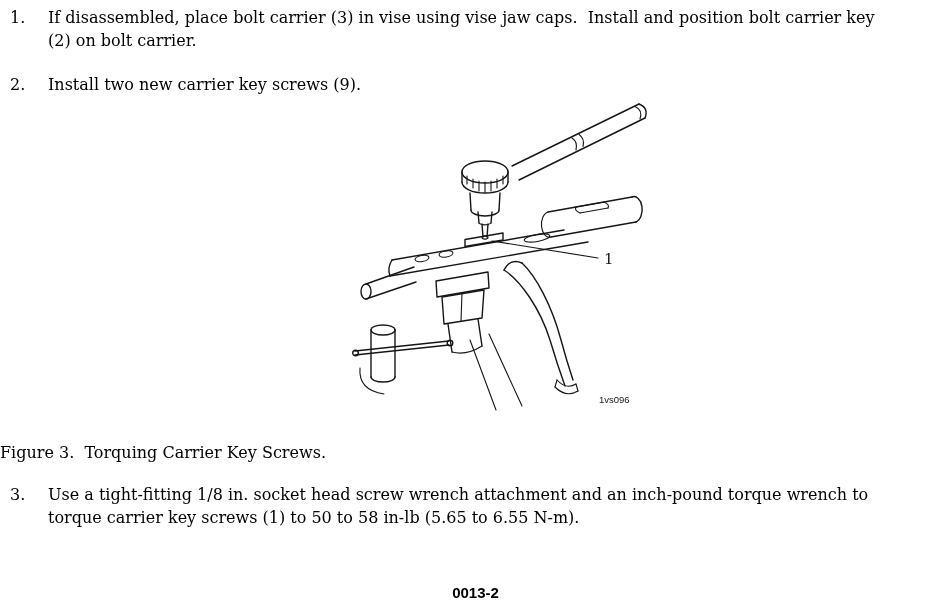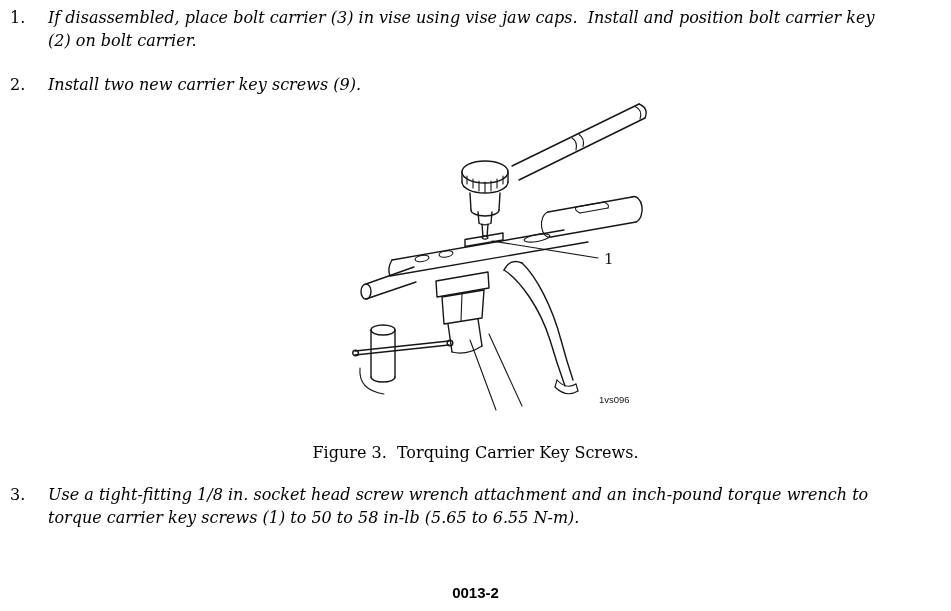--- a/index.html
+++ b/index.html
@@ -24,37 +24,35 @@
     align-items: flex-start;
   }
   .step-num {
     flex: none;
     width: 38px;
   }
   .step-text {
     white-space: pre-wrap;
     width: 900px;
     line-height: 23px;
-    font-style: italic;
   }
   .step-num { line-height: 23px; }
   #step1 { top: 6px; }
   #step2 { top: 73px; }
   #step3 { top: 483px; }
   .figure-art {
     position: absolute;
     left: 352px;
     top: 100px;
   }
   .figure-caption {
     position: absolute;
     top: 441px;
     left: 0;
     width: 951px;
-    text-align: center;
     white-space: pre-wrap;
     line-height: 23px;
   }
   .page-footer {
     position: absolute;
     top: 584px;
     left: 0;
     width: 951px;
     text-align: center;
     font-family: "Liberation Sans", sans-serif;

